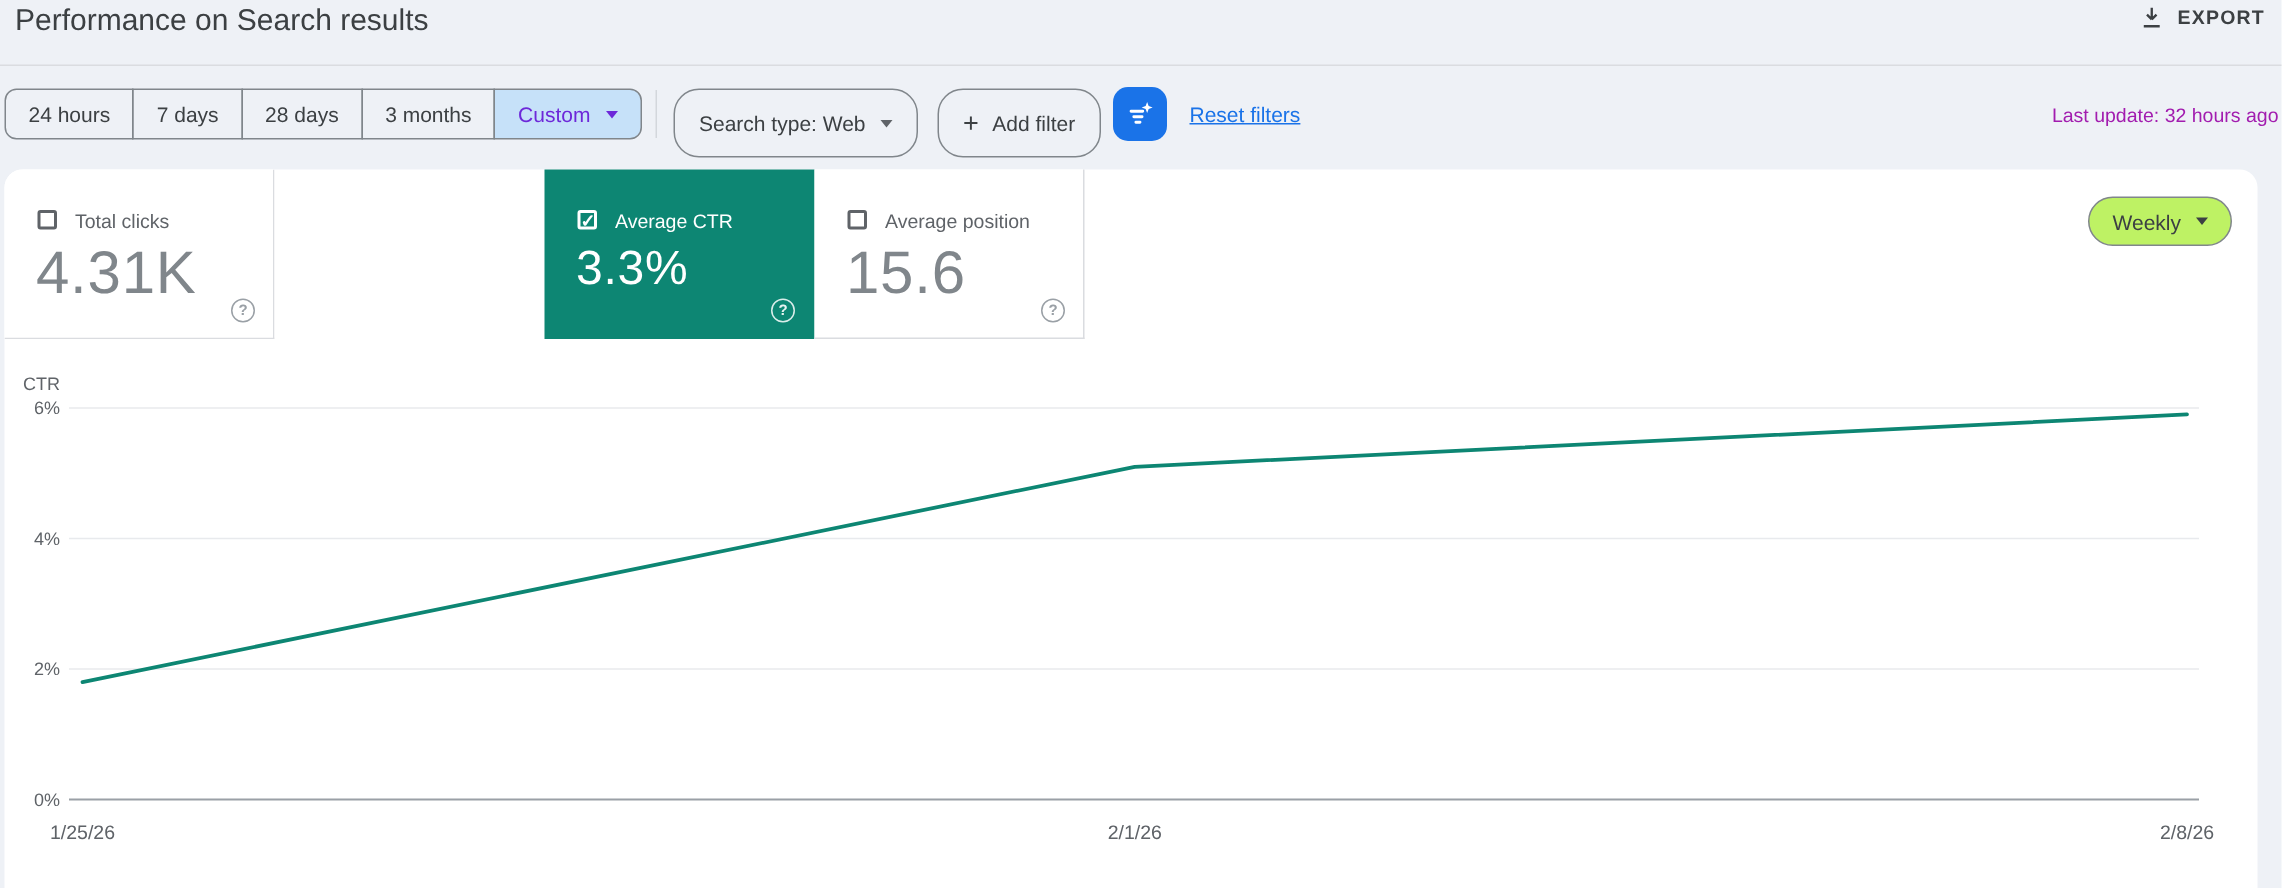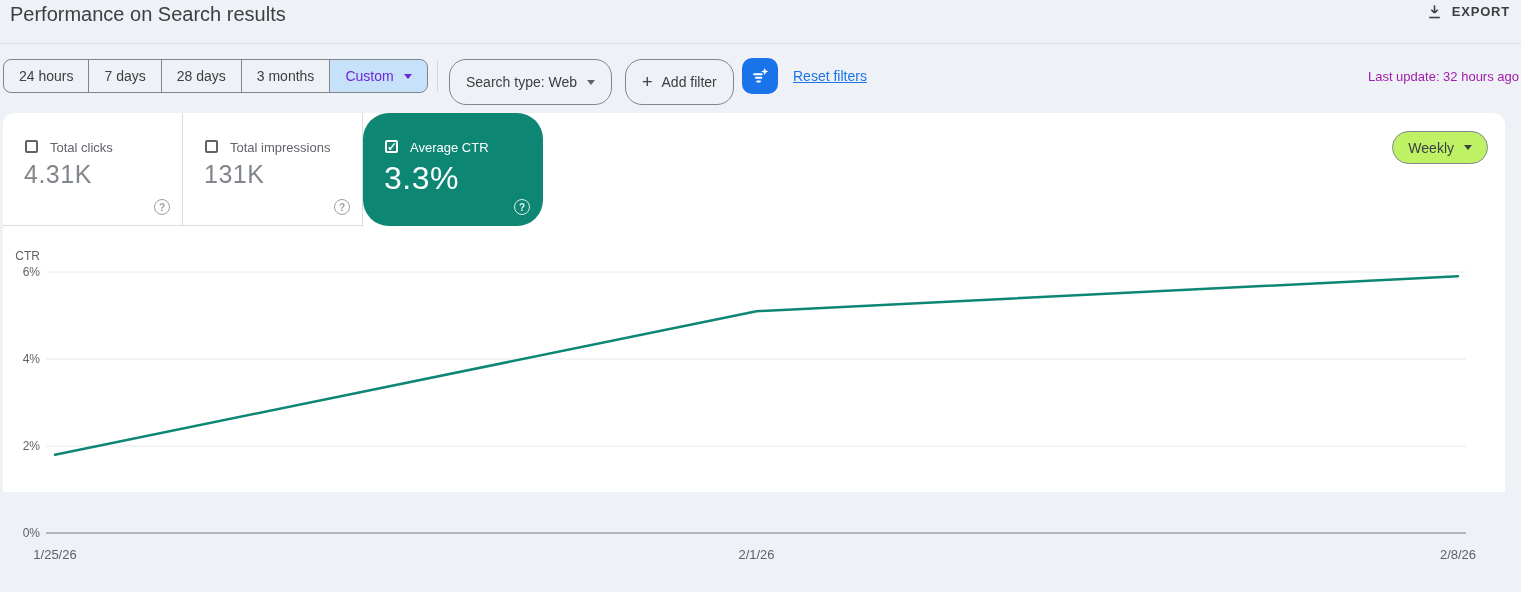--- a/index.html
+++ b/index.html
@@ -61,44 +61,44 @@
     position: absolute; left: 793px; top: 59px; height: 34px;
     display: flex; align-items: center; color: #1a73e8; font-size: 14px; font-weight: 500;
   }
   .last-update {
     position: absolute; right: 2px; top: 59px; height: 34px;
     display: flex; align-items: center; color: #a21caf; font-size: 13px; margin-left: 47px;
   }
 
   
   .panel {
-    position: absolute; left: 3px; top: 113px; width: 1502px; height: 379px;
+    position: absolute; left: 3px; top: 113px; width: 1502px; height: 479px;
     background: #fff; border-radius: 12px 12px 0 0; padding-left: 44px;
   }
 
   
   .metric-card {
     position: absolute; top: 0; width: 180px; height: 113px; background: #fff;
     border-right: 1px solid #dadce0; border-bottom: 1px solid #dadce0; cursor: pointer;
   }
   .metric-card.c0 { left: 0; border-radius: 12px 0 0 0; }
   .metric-card.c1 { left: 180px; }
   .metric-card.c2 { left: 360px; }
   .metric-card.c3 { left: 540px; }
-  .metric-card.selected { border-right-color: transparent; border-bottom-color: transparent; border-radius: 26px; }
+  .metric-card.selected { border-right-color: transparent; border-bottom-color: transparent; }
   .cb {
     position: absolute; left: 22px; top: 27px; width: 13px; height: 13px;
     border: 2px solid #5f6368; border-radius: 2px;
   }
   .cb.on { border-color: #fff; color: #fff; }
   .cb.on::after {
     content: "\2713"; position: absolute; left: 0px; top: -2px; font-size: 12px; font-weight: 700;
   }
   .metric-label { position: absolute; left: 47px; top: 27px; font-size: 13px; color: #5f6368; white-space: nowrap; }
-  .metric-value { position: absolute; left: 21px; top: 47px; font-size: 25px; font-weight: 400; color: #80868b; letter-spacing: 0.5px; }
+  .metric-value { position: absolute; left: 21px; top: 47px; font-size: 40px; font-weight: 400; color: #80868b; letter-spacing: 0.5px; }
   .help {
     position: absolute; right: 12px; bottom: 10px; width: 16px; height: 16px;
     border: 1.5px solid #9aa0a6; border-radius: 50%; color: #9aa0a6;
     display: flex; align-items: center; justify-content: center; font-size: 10px; font-weight: 700;
   }
   .help::after { content: "?"; }
   .metric-card.selected .metric-label { color: #fff; font-weight: 500; }
   .metric-card.selected .metric-value { color: #fff; font-size: 32px; font-weight: 500; }
   .metric-card.selected .help { border-color: rgba(255,255,255,.85); color: rgba(255,255,255,.9); }
 
@@ -175,34 +175,34 @@
 
   <div class="panel">
 
     <div class="metric-card c0">
       <span class="cb"></span>
       <span class="metric-label">Total clicks</span>
       <span class="metric-value">4.31K</span>
       <span class="help"></span>
     </div>
 
-    <div class="metric-card c1">
-      <span class="cb"></span>
-      <span class="metric-label">Total impressions</span>
-      <span class="metric-value">131K</span>
-      <span class="help"></span>
-    </div>
 
     <div class="metric-card c2 selected" style="background: rgb(13, 134, 115);">
       <span class="cb on"></span>
       <span class="metric-label">Average CTR</span>
       <span class="metric-value">3.3%</span>
       <span class="help"></span>
     </div>
 
+    <div class="metric-card c3">
+      <span class="cb"></span>
+      <span class="metric-label">Average position</span>
+      <span class="metric-value">15.6</span>
+      <span class="help"></span>
+    </div>
 
     <button class="weekly-btn">
       <span>Weekly</span>
       <span class="chev" style="color:#3c4043;"></span>
     </button>
 
     <div class="chart-wrap">
       <svg id="chart-svg" width="1502" height="340" viewBox="0 0 1502 340">
           <line x1="43" y1="293" x2="1463" y2="293" stroke="#9aa0a6" stroke-width="1.4"></line>
           <text x="37" y="297" text-anchor="end" font-size="12" fill="#5f6368">0%</text>

